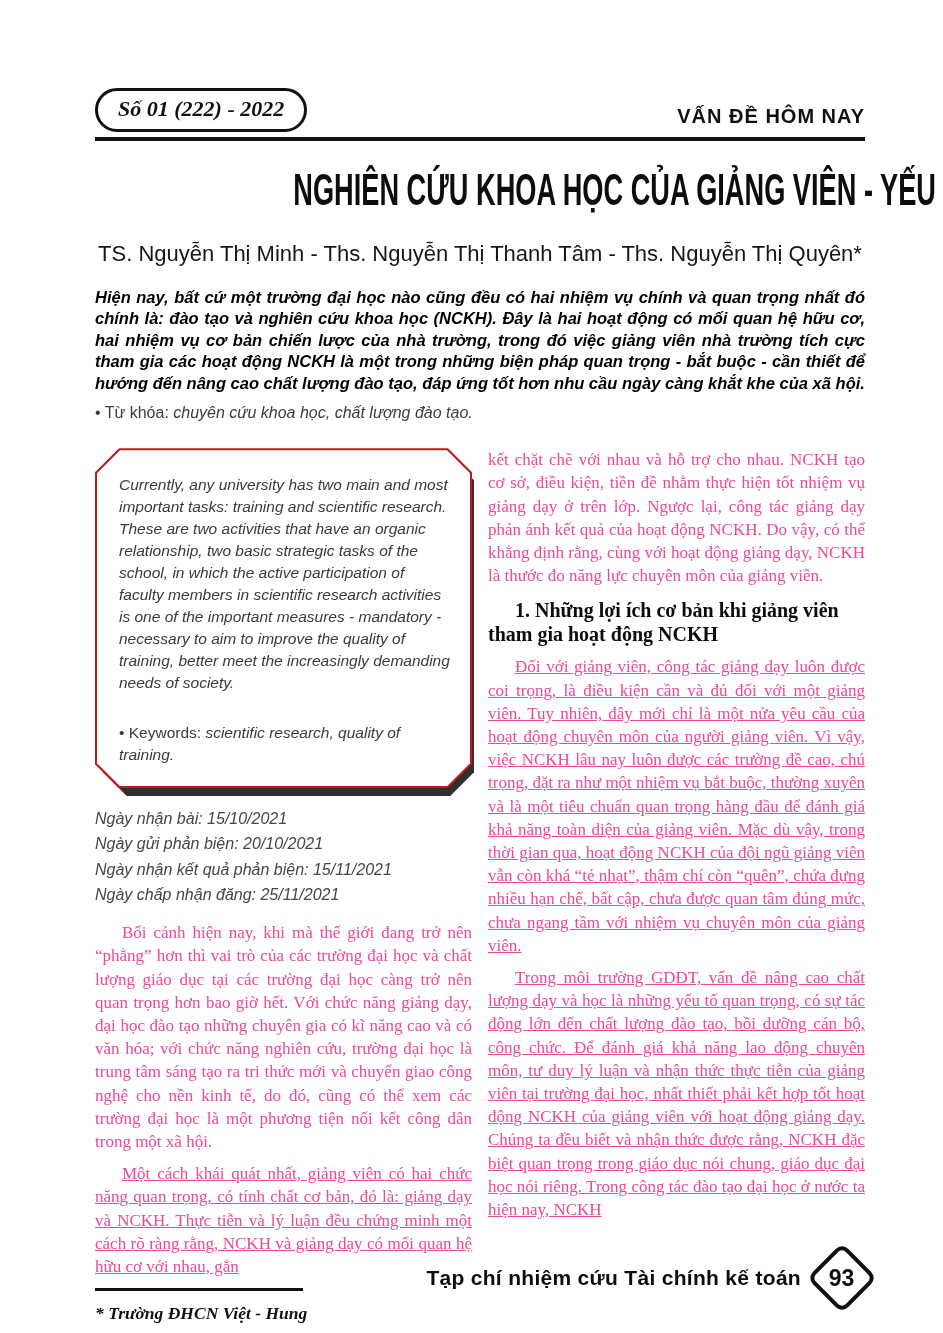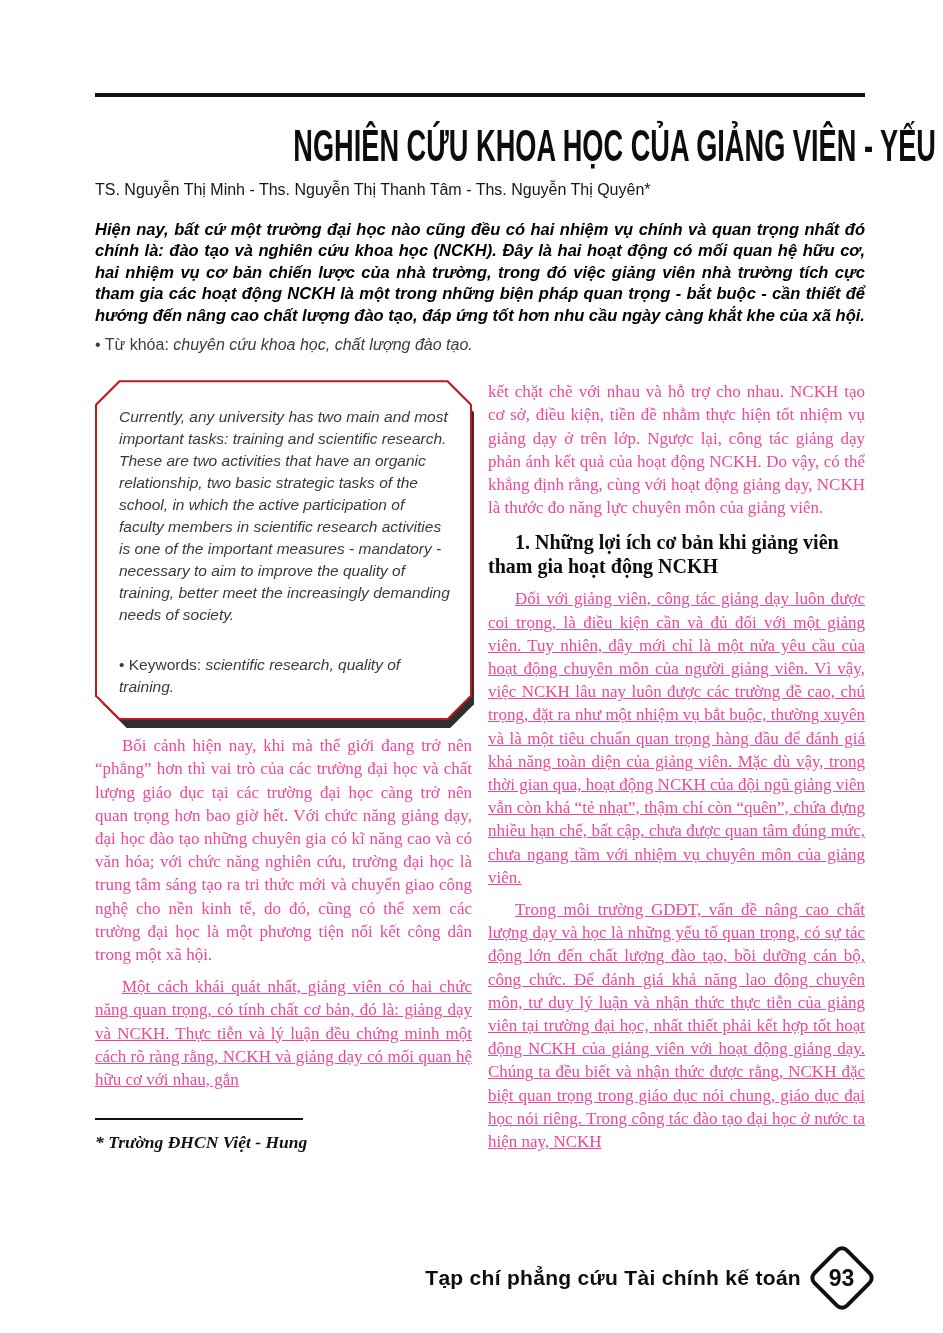--- a/index.html
+++ b/index.html
@@ -34,23 +34,23 @@
   .title-wrap { margin-top:20px; display:flex; flex-direction:row; align-items:center; }
   .title-line {
     font-family:"Liberation Sans", sans-serif;
     font-weight:bold; font-size:40px; line-height:56px;
     white-space:nowrap;
     transform:scale(0.68, 1.12);
     transform-origin:center center;
     color:#0d0d0d;
   }
   .authors {
-    margin-top:8px; 
-    font-family:"Liberation Sans", sans-serif;
-    font-size:16px; color:#161616;
+    margin-top:24px; text-align:center;
+    font-family:"Liberation Sans", sans-serif;
+    font-size:22px; color:#161616;
   }
 
   
   .abstract-vi {
     margin-top:20px;
     font-family:"Liberation Sans", sans-serif;
     font-weight:bold; font-style:italic;
     font-size:16.5px; line-height:1.3;
     text-align:justify; color:#000000;
   }
@@ -142,20 +142,24 @@
     transform:rotate(-45deg);
     font-family:"Liberation Sans", sans-serif;
     font-weight:bold; font-size:23px; color:#0d0d0d;
   }
 </style>
 </head>
 <body>
 
 <div class="page">
 
+  <div class="hdr-row">
+    <div class="issue-badge">Số 01 (222) - 2022</div>
+    <div class="section-label">VẤN ĐỀ HÔM NAY</div>
+  </div>
   <div class="hdr-rule"></div>
 
   <div class="title-wrap">
     <div class="title-line">NGHIÊN CỨU KHOA HỌC CỦA GIẢNG VIÊN - YẾU TỐ KHOA HỌC</div>
     <div class="title-line">QUAN TRỌNG GÓP PHẦN NÂNG CAO CHẤT LƯỢNG ĐÀO TẠO</div>
   </div>
   <div class="authors">TS. Nguyễn Thị Minh - Ths. Nguyễn Thị Thanh Tâm - Ths. Nguyễn Thị Quyên*</div>
 
   <div class="abstract-vi">Hiện nay, bất cứ một trường đại học nào cũng đều có hai nhiệm vụ chính và quan trọng nhất đó chính là: đào tạo và nghiên cứu khoa học (NCKH). Đây là hai hoạt động có mối quan hệ hữu cơ, hai nhiệm vụ cơ bản chiến lược của nhà trường, trong đó việc giảng viên nhà trường tích cực tham gia các hoạt động NCKH là một trong những biện pháp quan trọng - bắt buộc - cần thiết để hướng đến nâng cao chất lượng đào tạo, đáp ứng tốt hơn nhu cầu ngày càng khắt khe của xã hội.</div>
   <div class="keywords-vi">
@@ -173,20 +177,26 @@
           <div class="obox-inner">
             <div>Currently, any university has two main and most important tasks: training and scientific research. These are two activities that have an organic relationship, two basic strategic tasks of the school, in which the active participation of faculty members in scientific research activities is one of the important measures - mandatory - necessary to aim to improve the quality of training, better meet the increasingly demanding needs of society.</div>
             <div class="kw-line">
               <span class="kw-label">• Keywords:</span>
               <span>scientific research, quality of training.</span>
             </div>
           </div>
         </div>
       </div>
 
+      <div class="dates">
+        <div>Ngày nhận bài: 15/10/2021</div>
+        <div>Ngày gửi phản biện: 20/10/2021</div>
+        <div>Ngày nhận kết quả phản biện: 15/11/2021</div>
+        <div>Ngày chấp nhận đăng: 25/11/2021</div>
+      </div>
 
       <div class="bodytext">
         <p>Bối cảnh hiện nay, khi mà thế giới đang trở nên “phẳng” hơn thì vai trò của các trường đại học và chất lượng giáo dục tại các trường đại học càng trở nên quan trọng hơn bao giờ hết. Với chức năng giảng dạy, đại học đào tạo những chuyên gia có kĩ năng cao và có văn hóa; với chức năng nghiên cứu, trường đại học là trung tâm sáng tạo ra tri thức mới và chuyển giao công nghệ cho nền kinh tế, do đó, cũng có thể xem các trường đại học là một phương tiện nối kết công dân trong một xã hội.</p>
         <p>Một cách khái quát nhất, giảng viên có hai chức năng quan trọng, có tính chất cơ bản, đó là: giảng dạy và NCKH. Thực tiễn và lý luận đều chứng minh một cách rõ ràng rằng, NCKH và giảng dạy có mối quan hệ hữu cơ với nhau, gắn</p>
       </div>
 
       <div class="footnote-block">
         <div class="footnote-rule"></div>
         <div class="footnote">* Trường ĐHCN Việt - Hung</div>
       </div>
@@ -197,19 +207,19 @@
         <p class="noindent">kết chặt chẽ với nhau và hỗ trợ cho nhau. NCKH tạo cơ sở, điều kiện, tiền đề nhằm thực hiện tốt nhiệm vụ giảng dạy ở trên lớp. Ngược lại, công tác giảng dạy phản ánh kết quả của hoạt động NCKH. Do vậy, có thể khẳng định rằng, cùng với hoạt động giảng dạy, NCKH là thước đo năng lực chuyên môn của giảng viên.</p>
         <h3>1. Những lợi ích cơ bản khi giảng viên tham gia hoạt động NCKH</h3>
         <p>Đối với giảng viên, công tác giảng dạy luôn được coi trọng, là điều kiện cần và đủ đối với một giảng viên. Tuy nhiên, đây mới chỉ là một nửa yêu cầu của hoạt động chuyên môn của người giảng viên. Vì vậy, việc NCKH lâu nay luôn được các trường đề cao, chú trọng, đặt ra như một nhiệm vụ bắt buộc, thường xuyên và là một tiêu chuẩn quan trọng hàng đầu để đánh giá khả năng toàn diện của giảng viên. Mặc dù vậy, trong thời gian qua, hoạt động NCKH của đội ngũ giảng viên vẫn còn khá “tẻ nhạt”, thậm chí còn “quên”, chứa đựng nhiều hạn chế, bất cập, chưa được quan tâm đúng mức, chưa ngang tầm với nhiệm vụ chuyên môn của giảng viên.</p>
         <p>Trong môi trường GDĐT, vấn đề nâng cao chất lượng dạy và học là những yếu tố quan trọng, có sự tác động lớn đến chất lượng đào tạo, bồi dưỡng cán bộ, công chức. Để đánh giá khả năng lao động chuyên môn, tư duy lý luận và nhận thức thực tiễn của giảng viên tại trường đại học, nhất thiết phải kết hợp tốt hoạt động NCKH của giảng viên với hoạt động giảng dạy. Chúng ta đều biết và nhận thức được rằng, NCKH đặc biệt quan trọng trong giáo dục nói chung, giáo dục đại học nói riêng. Trong công tác đào tạo đại học ở nước ta hiện nay, NCKH</p>
       </div>
     </div>
 
   </div>
 
   <div class="page-footer">
-    <div class="journal-name">Tạp chí phẳng cứu Tài chính kế toán</div>
+    <div class="journal-name">Tạp chí nhiệm cứu Tài chính kế toán</div>
     <div class="diamond">
       <span>93</span>
     </div>
   </div>
 
 </div>
 
 </body></html>

